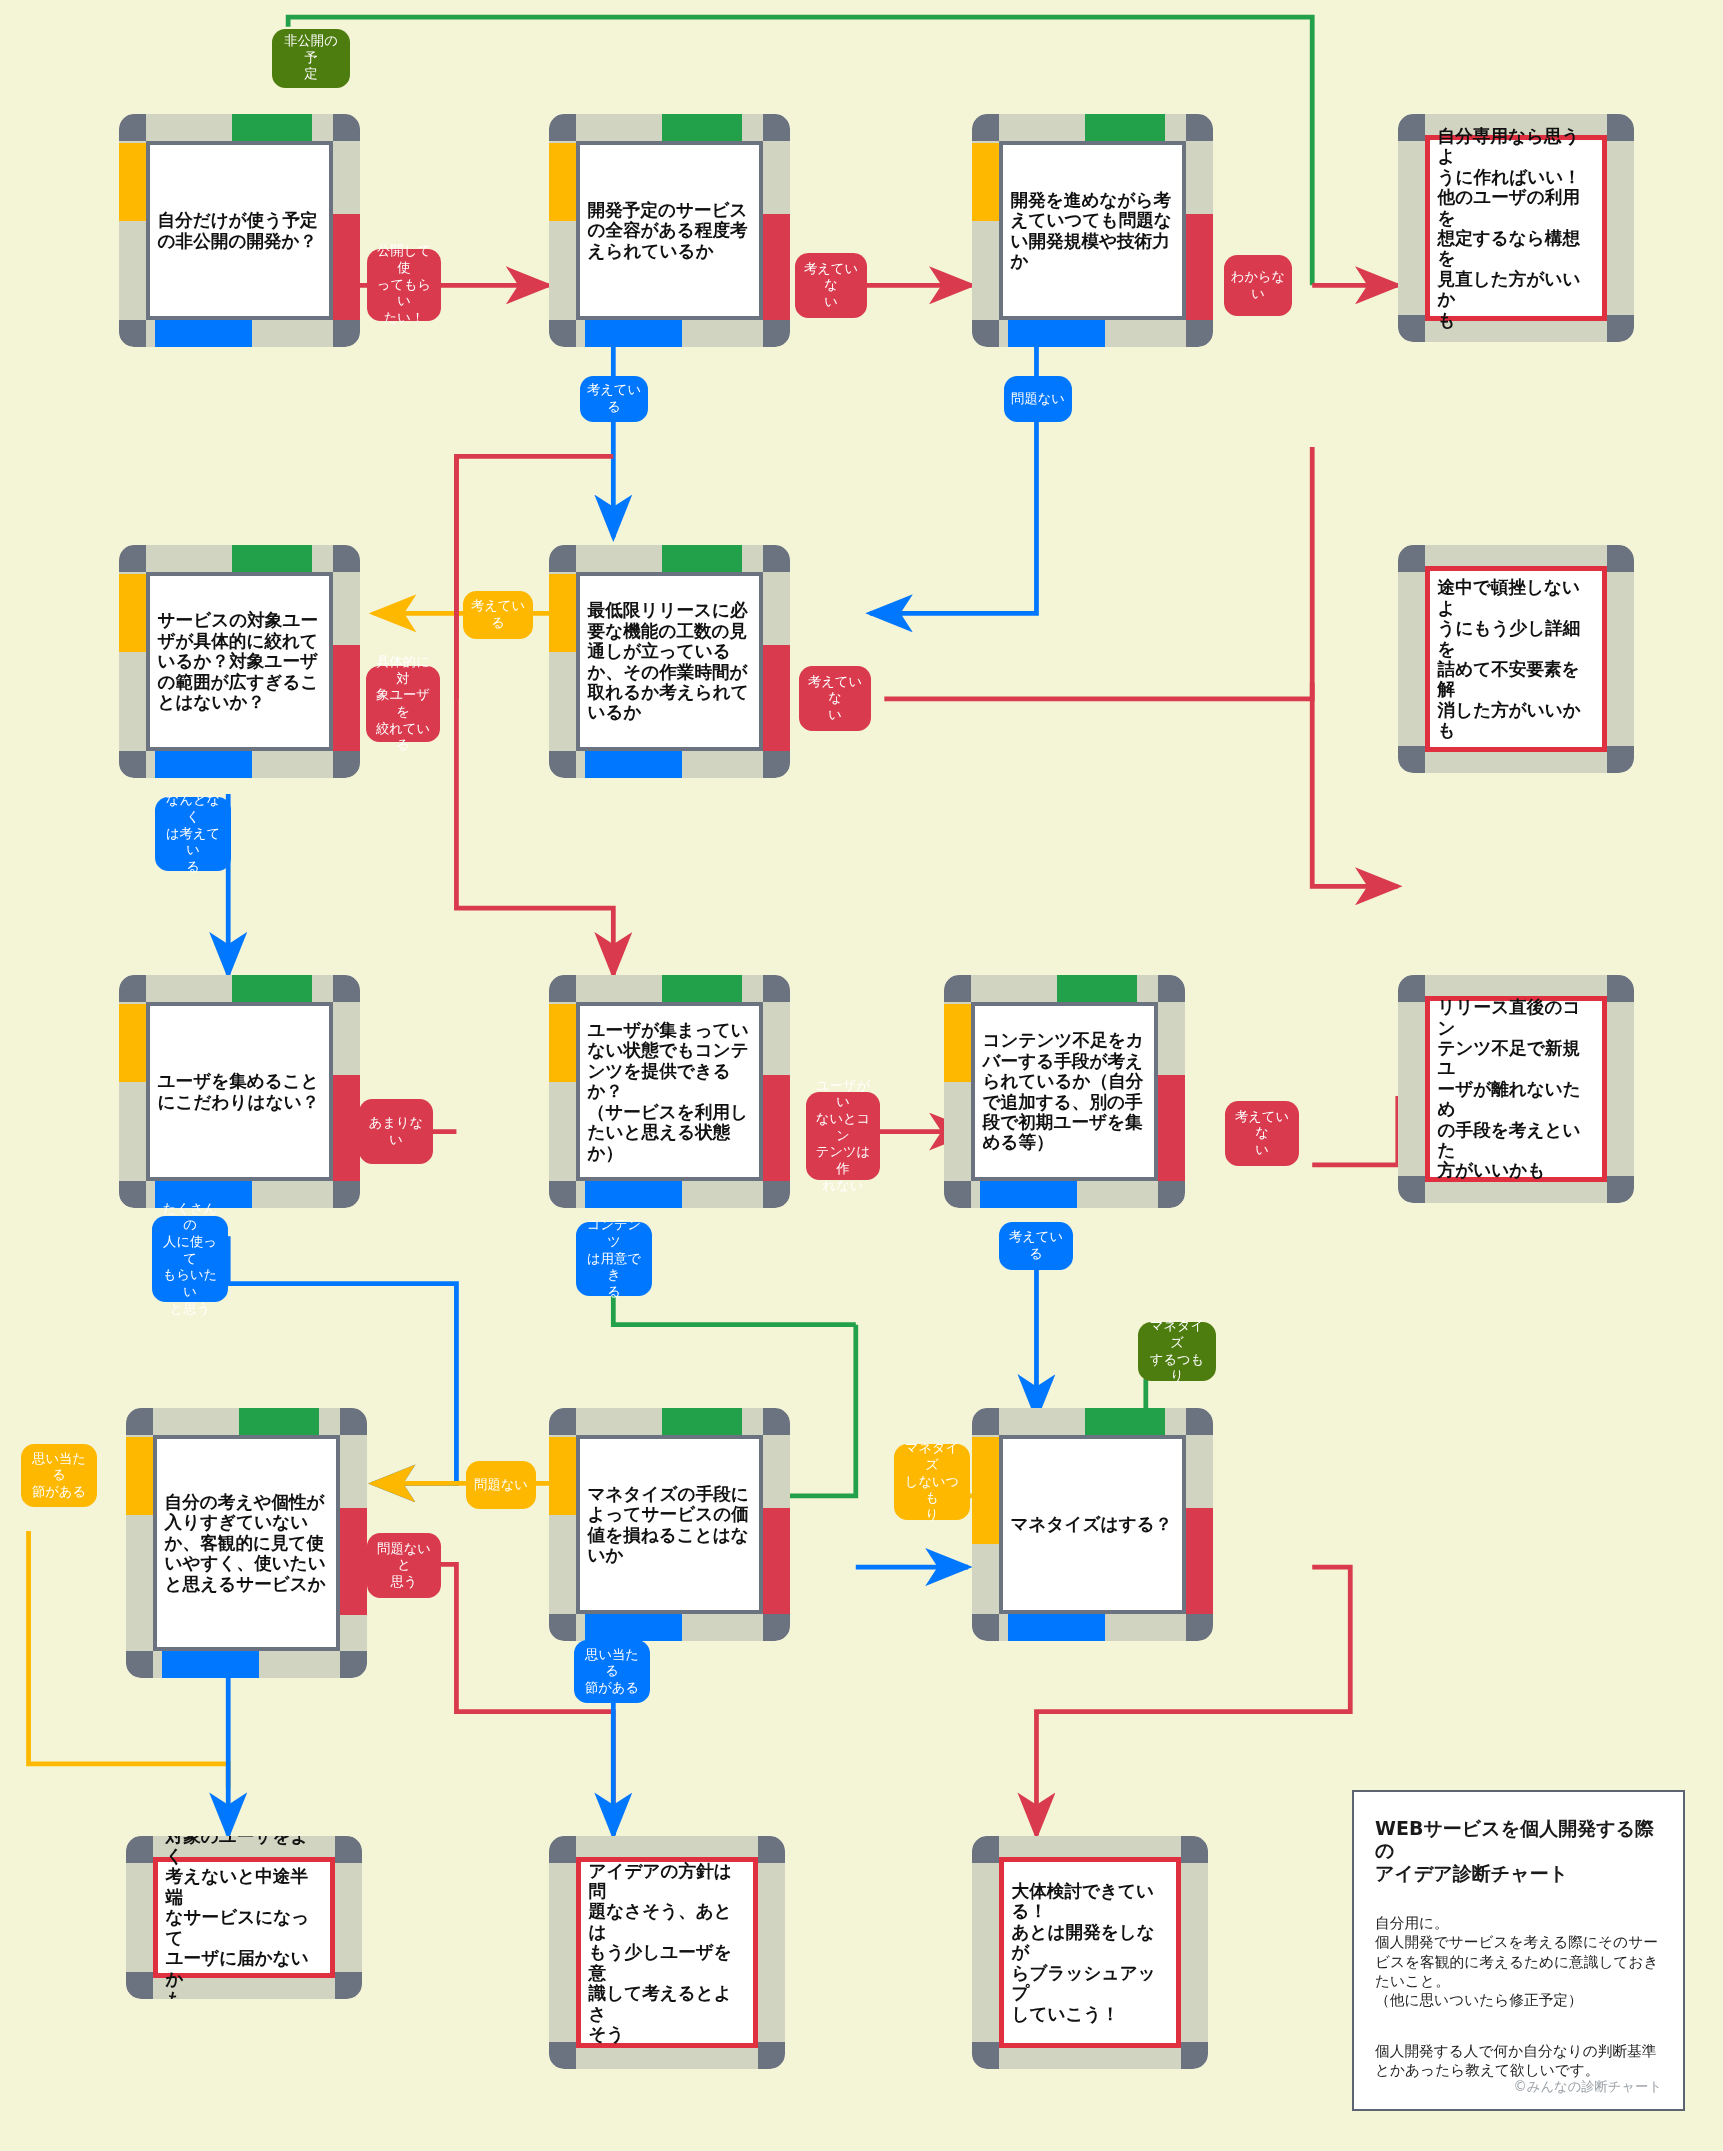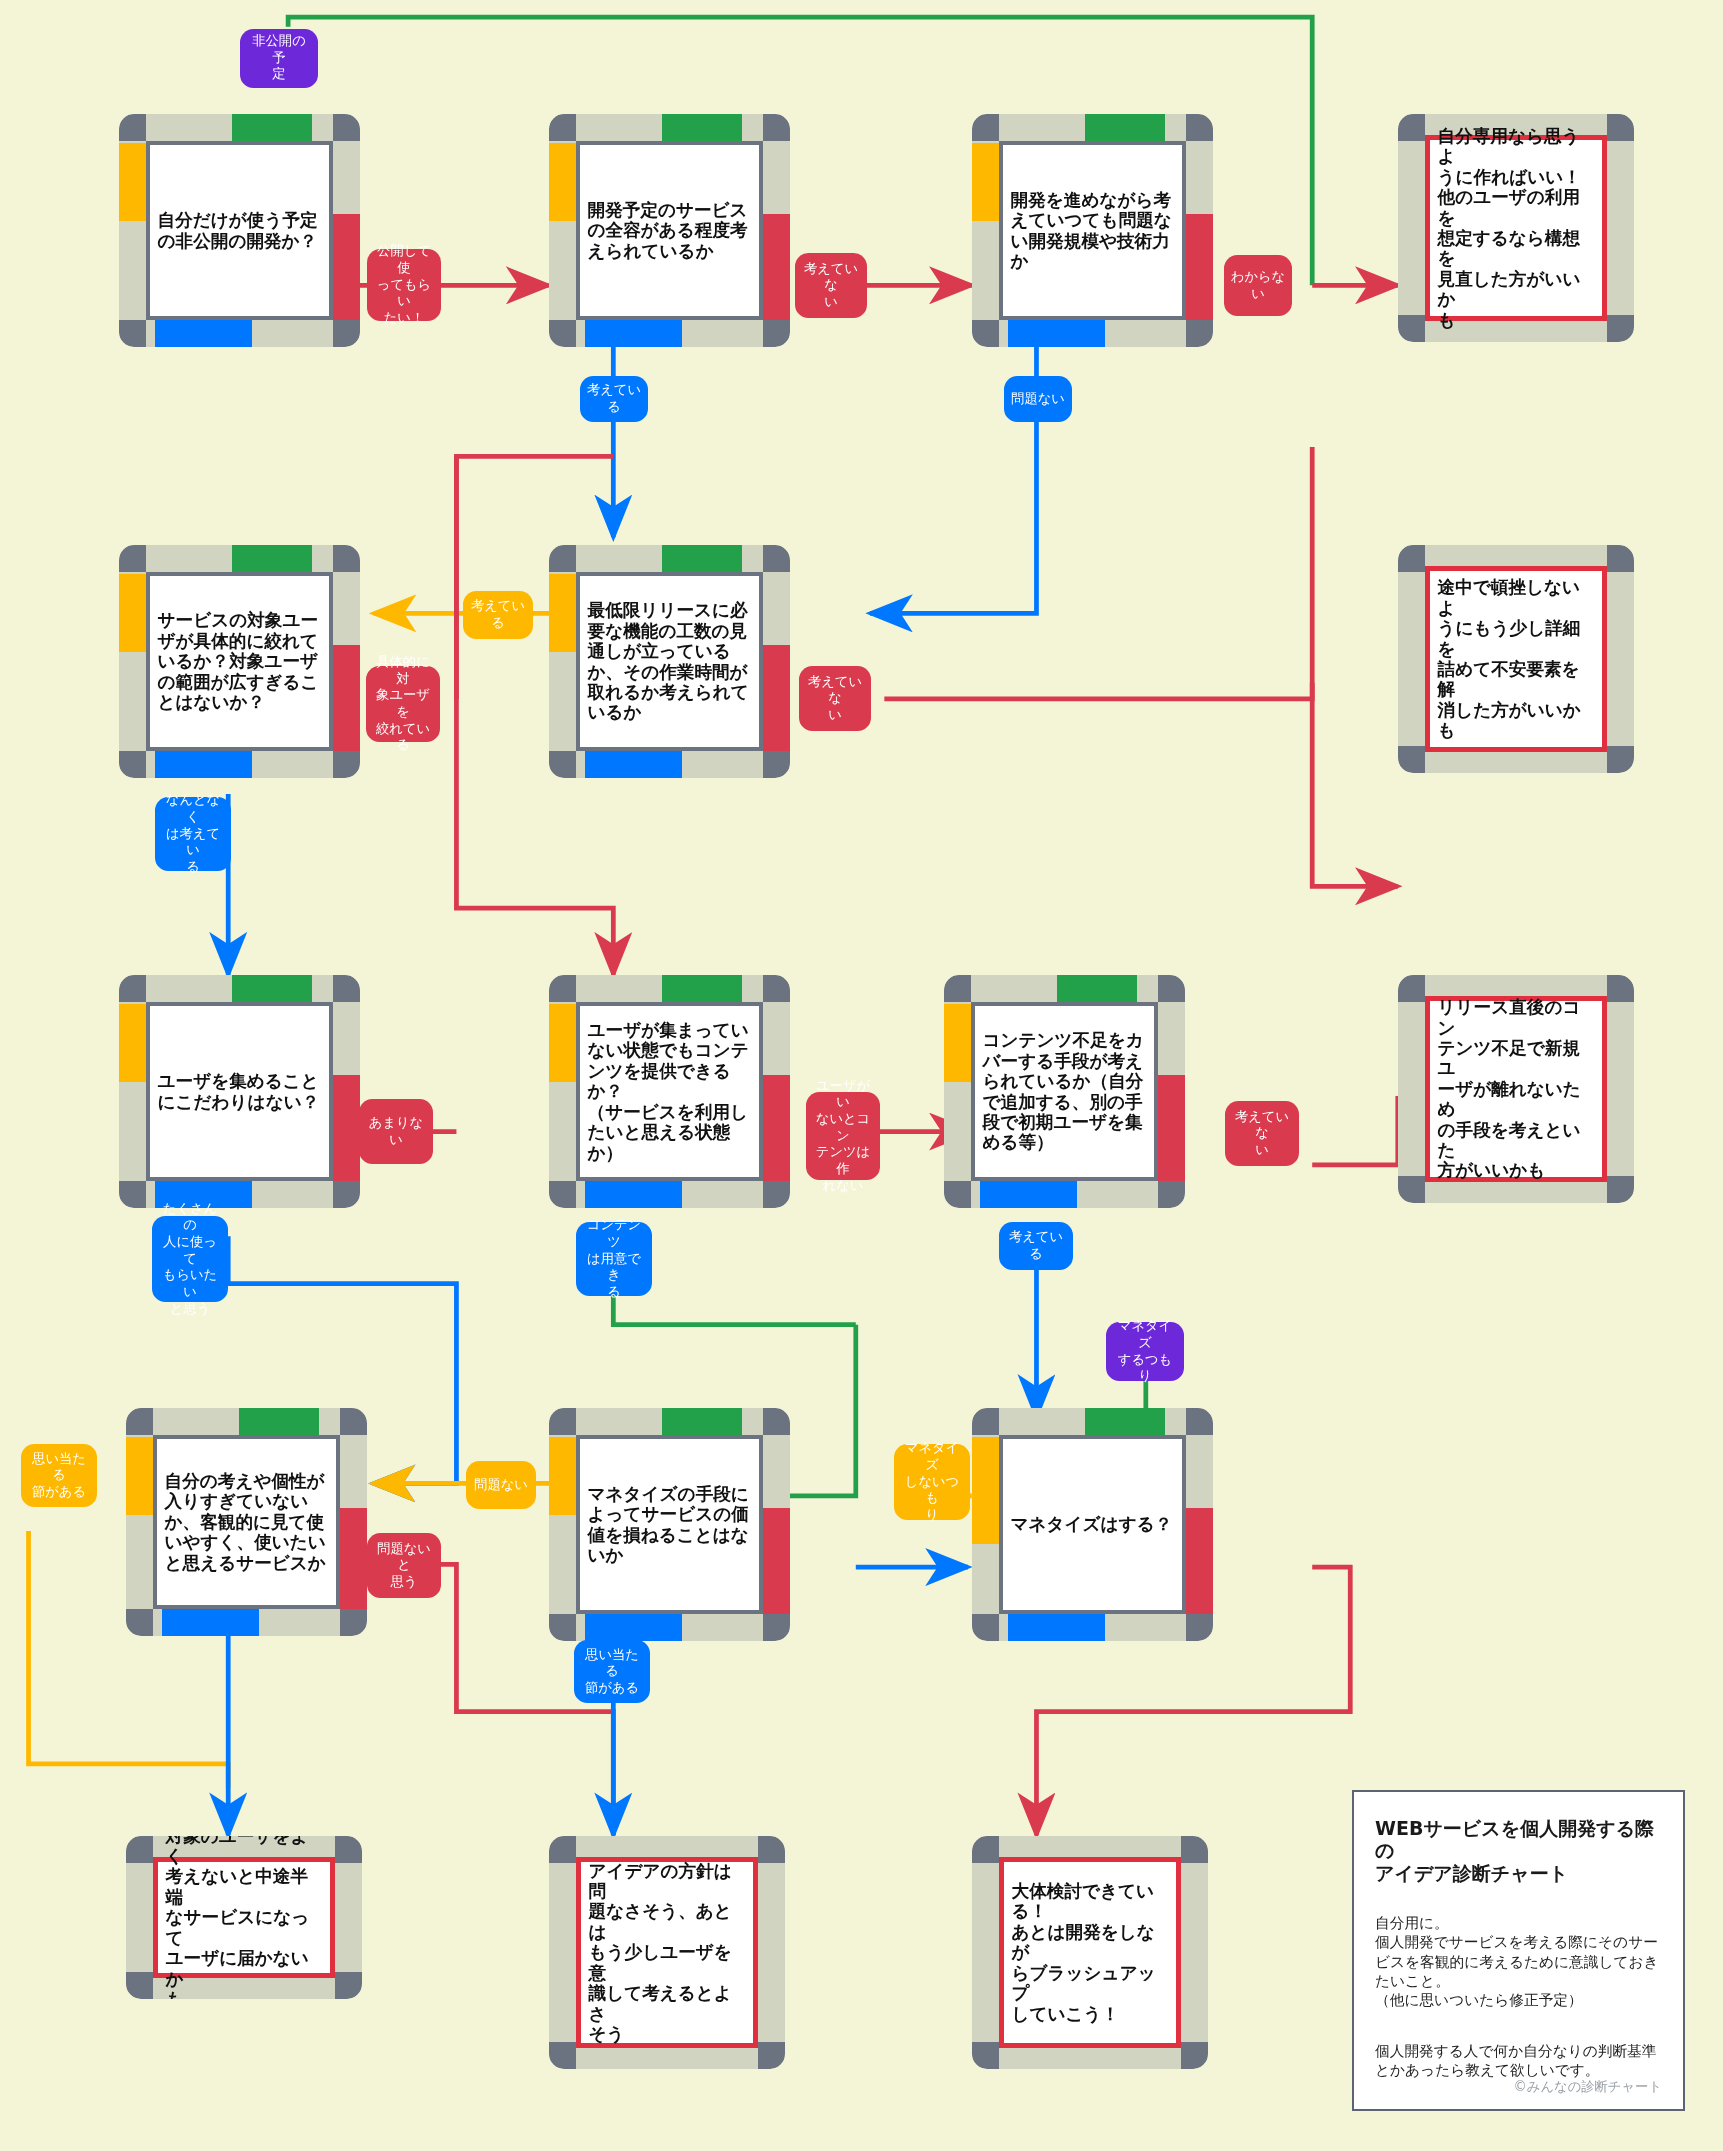--- a/index.html
+++ b/index.html
@@ -44,21 +44,21 @@
   .rnode .rtext{font-weight:bold;font-size:17.6px;line-height:1.16;color:#111;
     padding:0 7.6px;white-space:pre-wrap;width:100%;}
 
   
   .elabel{position:absolute;border-radius:13.3px;color:#fff;
     display:flex;align-items:center;justify-content:center;text-align:center;
     font-size:13.3px;line-height:1.25;padding:3.8px 5.7px;box-sizing:border-box;
     white-space:pre-wrap;}
   .lbl-red{background:#d93a4e;}
   .lbl-blue{background:#0077ff;}
-  .lbl-green{background:#6d28d9;}
+  .lbl-green{background:#4d7c0f;margin-left:32px;}
   .lbl-yellow{background:#ffb800;}
 
   
   .infocard{position:absolute;background:#ffffff;border:2.9px solid #5b6470;
     box-sizing:border-box;padding:25px 21px 13.3px 21px;}
   .infocard .ititle{font-weight:bold;font-size:19px;line-height:1.18;color:#1a1a1a;}
   .infocard .ibody{font-size:14.7px;line-height:1.32;color:#222;margin-top:28.5px;
     white-space:pre-wrap;}
   .infocard .ibody2{font-size:14.7px;line-height:1.32;color:#222;margin-top:33px;
     white-space:pre-wrap;font-family:Liberation Mono, monospace;}
@@ -273,21 +273,21 @@
     <div class="inner">
       <div class="qtext">コンテンツ不足をカ
 バーする手段が考え
 られているか（自分
 で追加する、別の手
 段で初期ユーザを集
 める等）</div>
     </div>
   </div>
 
-  <div class="qnode" style="left:126px;top:1408px;width:241px;height:228px;">
+  <div class="qnode" style="left:126px;top:1408px;width:241px;height:270px;">
     <div class="port p-top" style="left:47%;width:33%;"></div>
     <div class="port p-left" style="top:28.5px;height:78px;"></div>
     <div class="port p-right" style="top:100px;height:107px;"></div>
     <div class="port p-bottom" style="left:15%;width:40%;"></div>
     <div class="corner c-tl"></div>
     <div class="corner c-tr"></div>
     <div class="corner c-bl"></div>
     <div class="corner c-br"></div>
     <div class="inner">
       <div class="qtext">自分の考えや個性が

